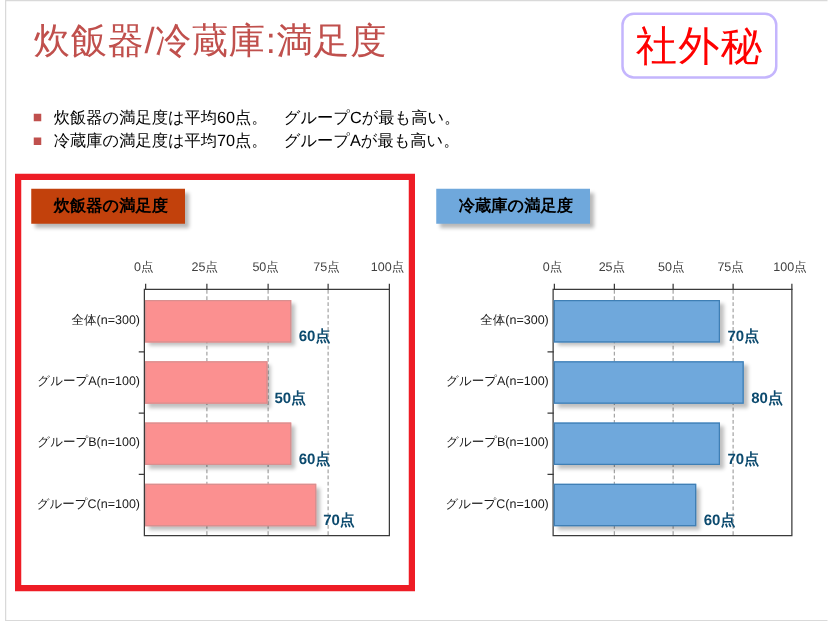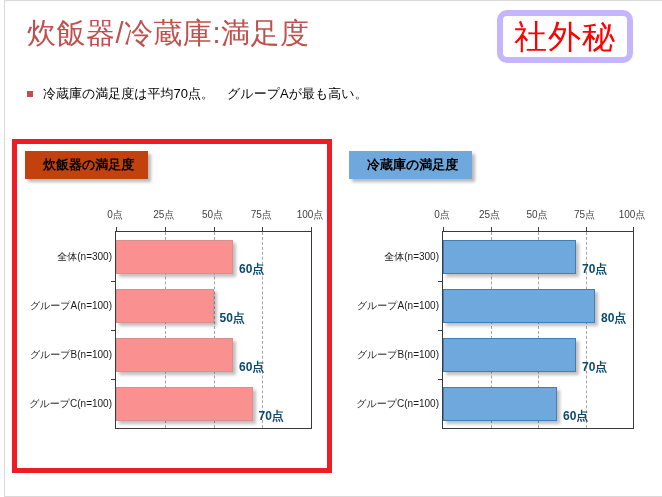--- a/index.html
+++ b/index.html
@@ -33,22 +33,22 @@
     font-size: 29px;
     line-height: 36px;
     color: #c0504d;
     letter-spacing: 0.5px;
     white-space: nowrap;
   }
 
   #confidential-stamp {
     position: absolute;
     left: 492px; top: 9px;
-    width: 136px; height: 53px;
-    border: 6px solid #c4b5fd;
+    width: 125px; height: 53px;
+    border: 2px solid #c4b5fd;
     border-radius: 10px;
     box-sizing: border-box;
   }
   #confidential-stamp .stamp-text {
     position: absolute;
     left: 0; top: 50%;
     width: 100%;
     transform: translateY(-50%);
     text-align: center;
     font-size: 33px;
@@ -201,20 +201,24 @@
 
 <div id="slide">
 
   <div id="page-title">炊飯器/冷蔵庫:満足度</div>
 
   <div id="confidential-stamp">
     <div class="stamp-text">社外秘</div>
   </div>
 
   <div id="bullet-list">
+    <div class="bullet-row">
+      <span class="bullet-marker"></span>
+      <span class="bullet-text">炊飯器の満足度は平均60点。　グループCが最も高い。</span>
+    </div>
     <div class="bullet-row">
       <span class="bullet-marker"></span>
       <span class="bullet-text">冷蔵庫の満足度は平均70点。　グループAが最も高い。</span>
     </div>
   </div>
 
   <div id="highlight-box"></div>
 
   <div class="chart-panel" id="chart-panel-left">
     <div class="chart-title pink">炊飯器の満足度</div>

